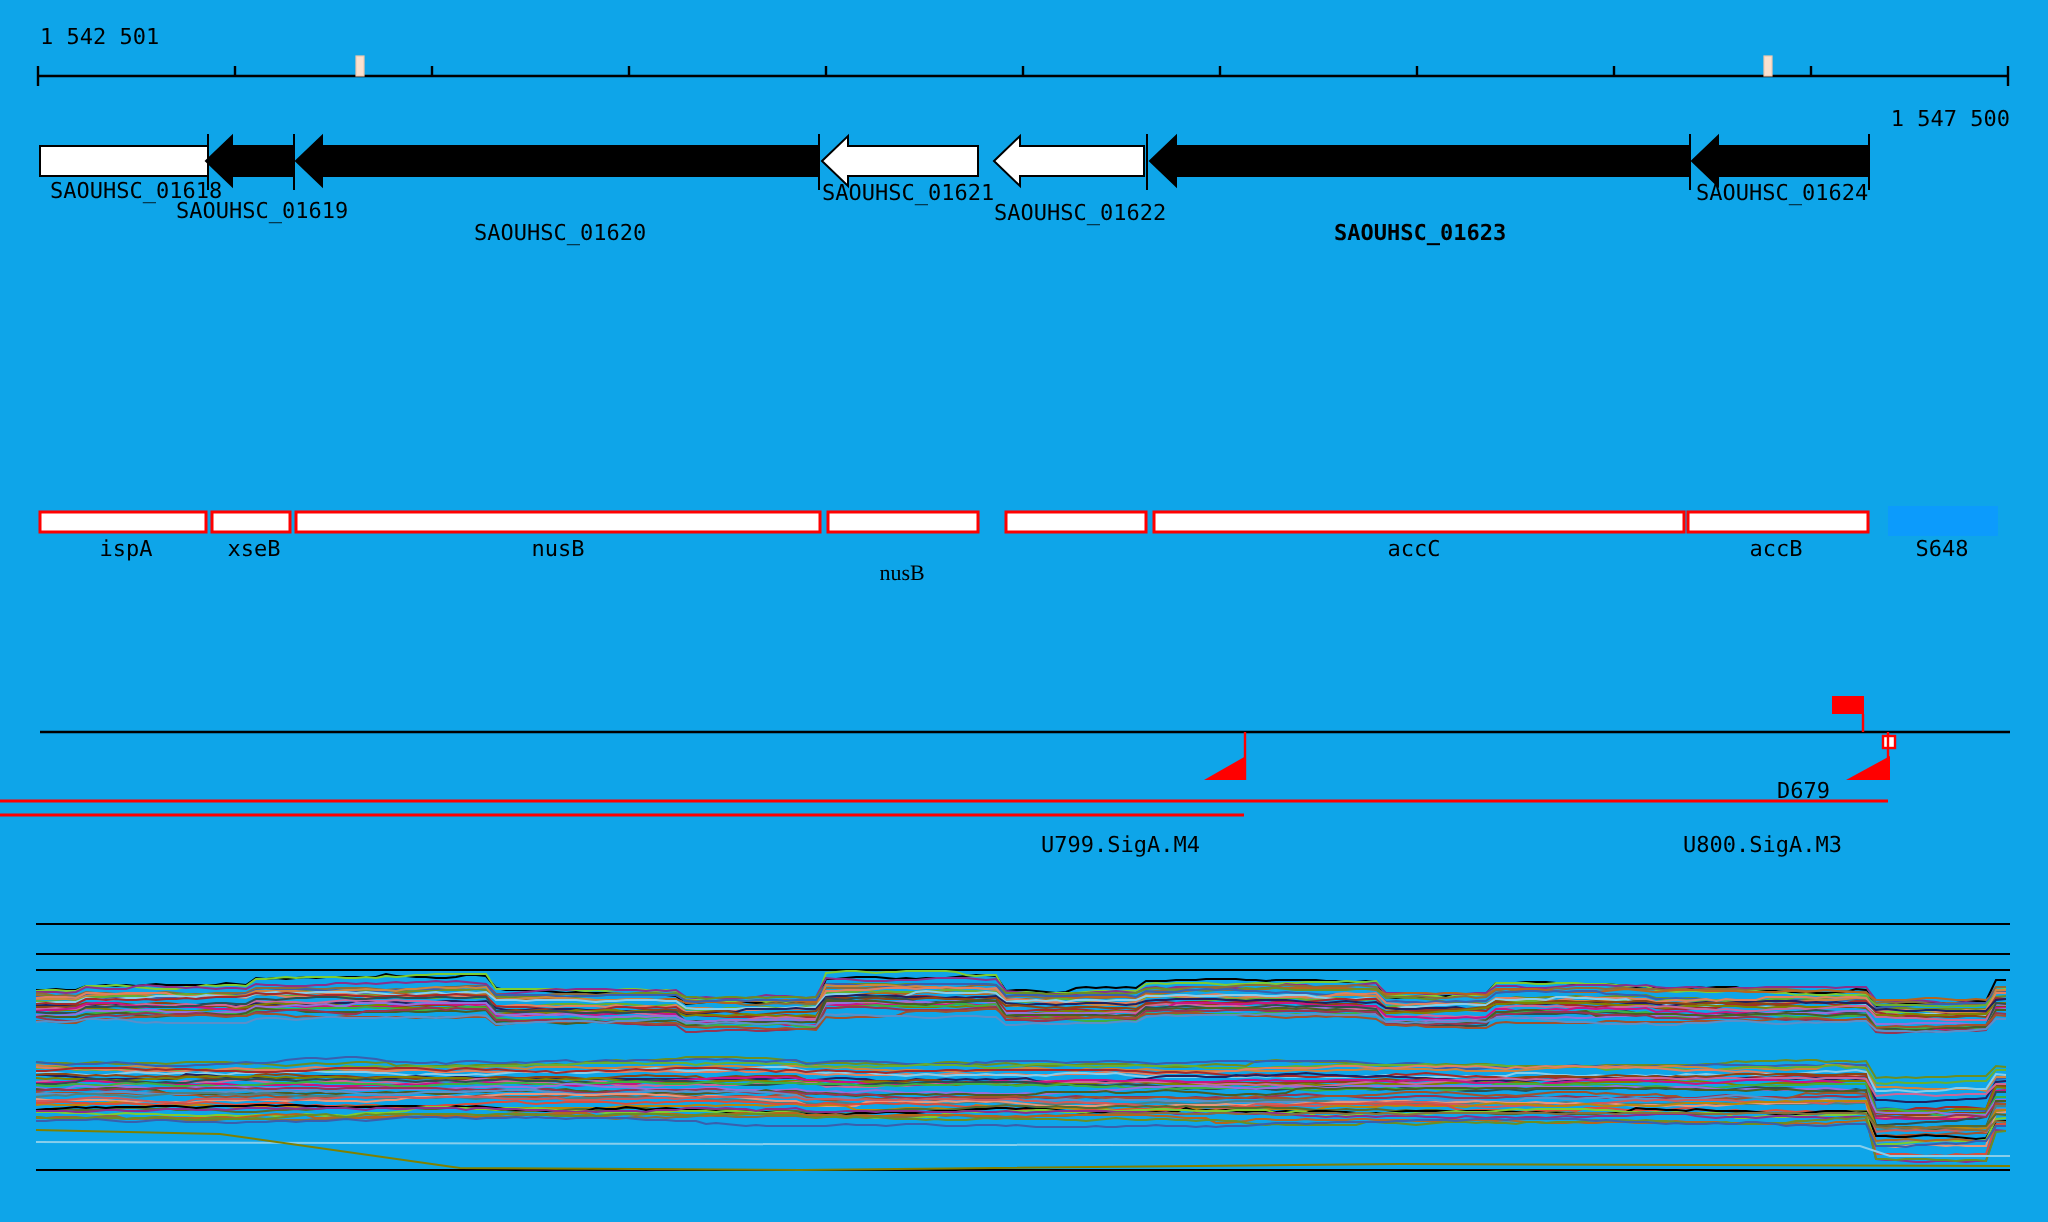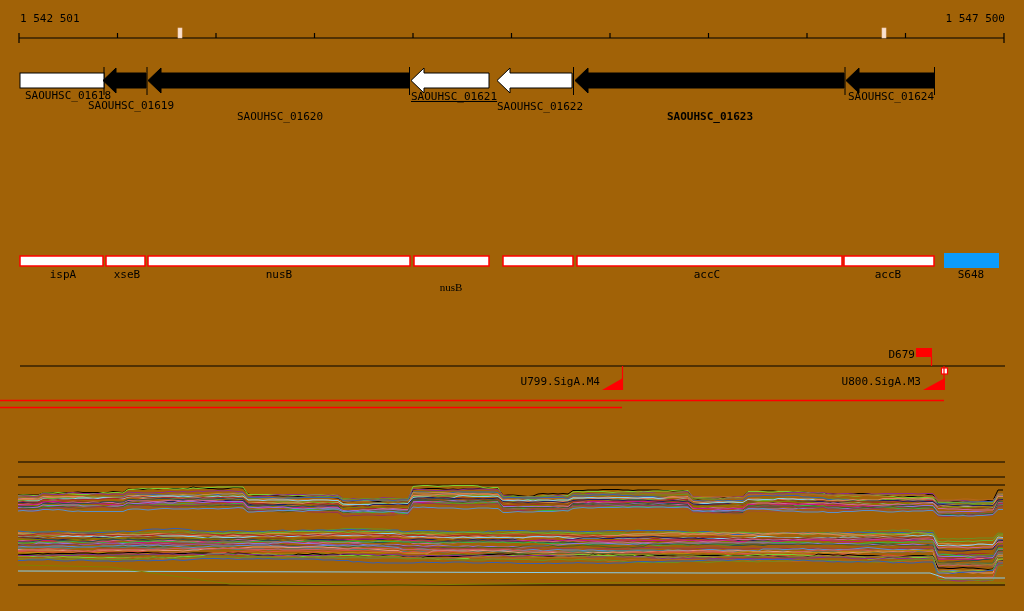--- a/index.html
+++ b/index.html
@@ -1,22 +1,22 @@
 <!DOCTYPE html>
 <html><head>
 <meta charset="utf-8">
 <style>
   html,body{margin:0;padding:0;background:#fff;}
-  #view{position:relative;width:1024px;height:611px;background:#a16207;overflow:hidden;
+  #view{position:relative;width:1024px;height:611px;background:#0ea5e9;overflow:hidden;
         font-family:"DejaVu Sans Mono", monospace;}
   #gfx{position:absolute;left:0;top:0;}
   .label{position:absolute;font:11px "DejaVu Sans Mono", monospace;color:#000;
          white-space:nowrap;line-height:11px;}
   .label.center{text-align:center;}
-  .label.right{text-align:right;}
+  .label.right{text-align:right;margin-top:41px;}
 </style>
 </head>
 <body>
 
 <div id="view">
   <svg id="gfx" width="1024" height="611" viewBox="0 0 1024 611">
       <line x1="19" y1="38" x2="1004" y2="38" stroke="#000000" stroke-width="1.2"></line>
       <line x1="19" y1="33" x2="19" y2="43" stroke="#000000" stroke-width="1.2"></line>
       <line x1="117.5" y1="33" x2="117.5" y2="38" stroke="#000000" stroke-width="1.2"></line>
       <line x1="216" y1="33" x2="216" y2="38" stroke="#000000" stroke-width="1.2"></line>
@@ -123,21 +123,21 @@
       <polyline points="18,560.5 23,560.5 28,560 33,560 38,560 43,560 48,559.5 53,560 58,560.5 63,561 68,561 73,560.5 78,560 83,560 88,560.5 93,561 98,561 103,561 108,561 113,561.5 118,561.5 123,561 128,561 133,561 138,560.5 143,560.5 148,561 153,560.5 158,560.5 163,560.5 168,560 173,559.5 178,560 183,560.5 188,560 193,559.5 198,559 203,558.5 208,558.5 213,558.5 218,558.5 223,559 228,558.5 233,559 238,559.5 243,559 248,559 253,559 258,558.5 263,559 268,558.5 273,559 278,559 283,559.5 288,559 293,559 298,559 303,559 308,559 313,559 318,559.5 323,560 328,560 333,560 338,560.5 343,560.5 348,560.5 353,562 358,561.5 363,562 368,562.5 373,563 378,562.5 383,563 388,563 393,563 398,563 403,563 408,563 413,563 418,562.5 423,562 428,562.5 433,562.5 438,562.5 443,563 448,562.5 453,562 458,562 463,562 468,562.5 473,563 478,563 483,563 488,562.5 493,562.5 498,562.5 503,563 508,562.5 513,563 518,563.5 523,563.5 528,563.5 533,563.5 538,563.5 543,563.5 548,563 553,563.5 558,563.5 563,563 568,563 573,563 578,562.5 583,563 588,563 593,563 598,563.5 603,563 608,563.5 613,563 618,563 623,563 628,562.5 633,562 638,561.5 643,561.5 648,561.5 653,562 658,561.5 663,561.5 668,561 673,561 678,561 683,561 688,561 693,561 698,560.5 703,560.5 708,560 713,560 718,560 723,560 728,560.5 733,560 738,559.5 743,559.5 748,559.5 753,560 758,559.5 763,559.5 768,559.5 773,559.5 778,559.5 783,559.5 788,559.5 793,560 798,560.5 803,560 808,560.5 813,561 818,561 823,561 828,561.5 833,562 838,561.5 843,562 848,562 853,562 858,561.5 863,562 868,562 873,561 878,561 883,561.5 888,562 893,563 898,562.5 903,562.5 908,563 913,563 918,562.5 923,562 928,562 933,562 938,573 943,573 948,573 953,573.5 958,572.5 963,572.5 968,572 973,571.5 978,572 983,571.5 988,570.5 993,570.5 998,563 1003,563" fill="none" stroke="#3a5fad" stroke-width="1"></polyline>
       <polyline points="18,571 360,572 700,573 930,573 945,578 1005,578" fill="none" stroke="#87ceeb" stroke-width="1"></polyline>
       <polyline points="18,565 110,567 230,584 400,585 700,582 1005,583" fill="none" stroke="#808000" stroke-width="1"></polyline>
     </svg>
   <div id="labels">
       <div class="label" style="left: 20px; top: 13px;">1 542 501</div>
       <div class="label right" style="left: 855px; top: 13px; width: 150px;">1 547 500</div>
       <div class="label" style="left: 25px; top: 90px;">SAOUHSC_01618</div>
       <div class="label" style="left: 88px; top: 100px;">SAOUHSC_01619</div>
       <div class="label" style="left: 237px; top: 111px;">SAOUHSC_01620</div>
-      <div class="label" style="left: 411px; top: 91px; text-decoration: underline;">SAOUHSC_01621</div>
+      <div class="label" style="left: 411px; top: 91px;">SAOUHSC_01621</div>
       <div class="label" style="left: 497px; top: 101px; text-align: right;">SAOUHSC_01622</div>
       <div class="label" style="left: 667px; top: 111px; font-weight: bold;">SAOUHSC_01623</div>
       <div class="label" style="left: 848px; top: 91px; text-align: right;">SAOUHSC_01624</div>
       <div class="label center" style="left: 23px; top: 269px; width: 80px;">ispA</div>
       <div class="label center" style="left: 87px; top: 269px; width: 80px;">xseB</div>
       <div class="label center" style="left: 239px; top: 269px; width: 80px;">nusB</div>
       <div class="label center" style="left: 411px; top: 282px; width: 80px; font-family: Liberation Serif, serif;">nusB</div>
       <div class="label center" style="left: 667px; top: 269px; width: 80px;">accC</div>
       <div class="label center" style="left: 848px; top: 269px; width: 80px;">accB</div>
       <div class="label center" style="left: 931px; top: 269px; width: 80px;">S648</div>

